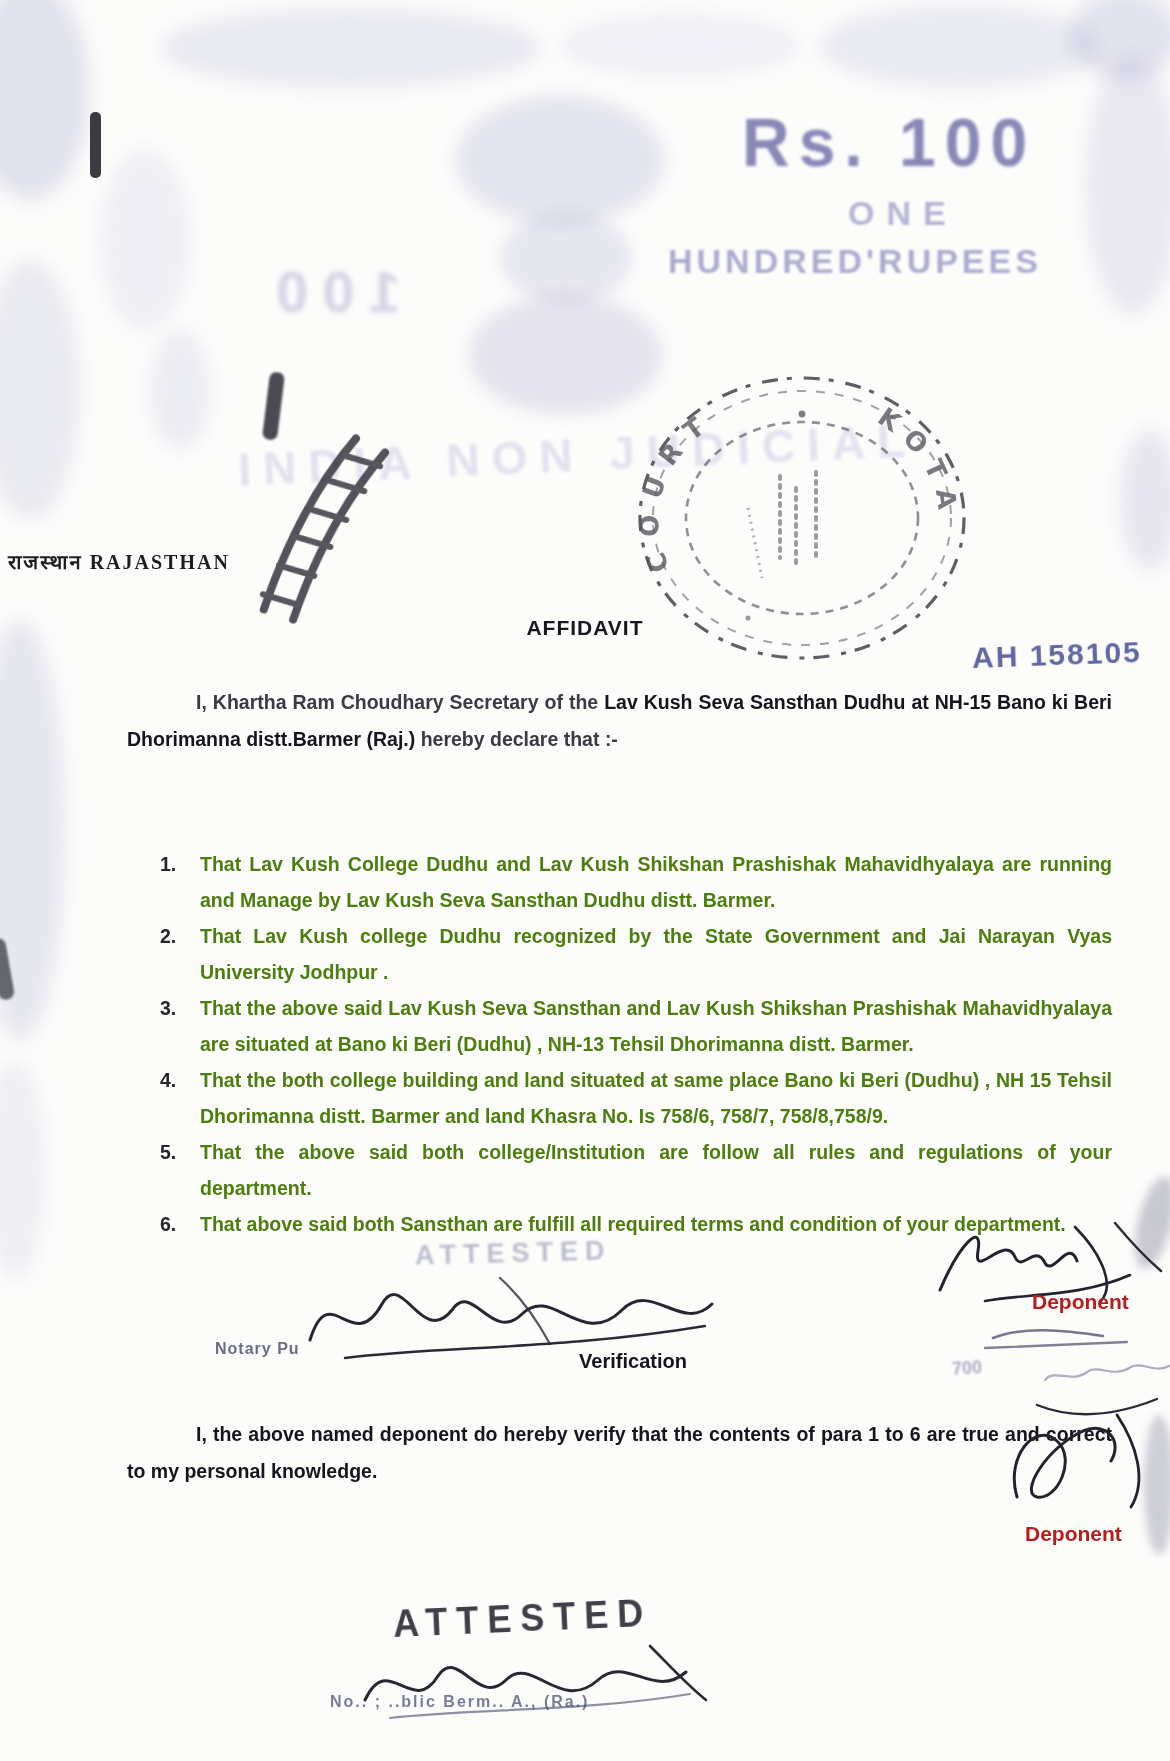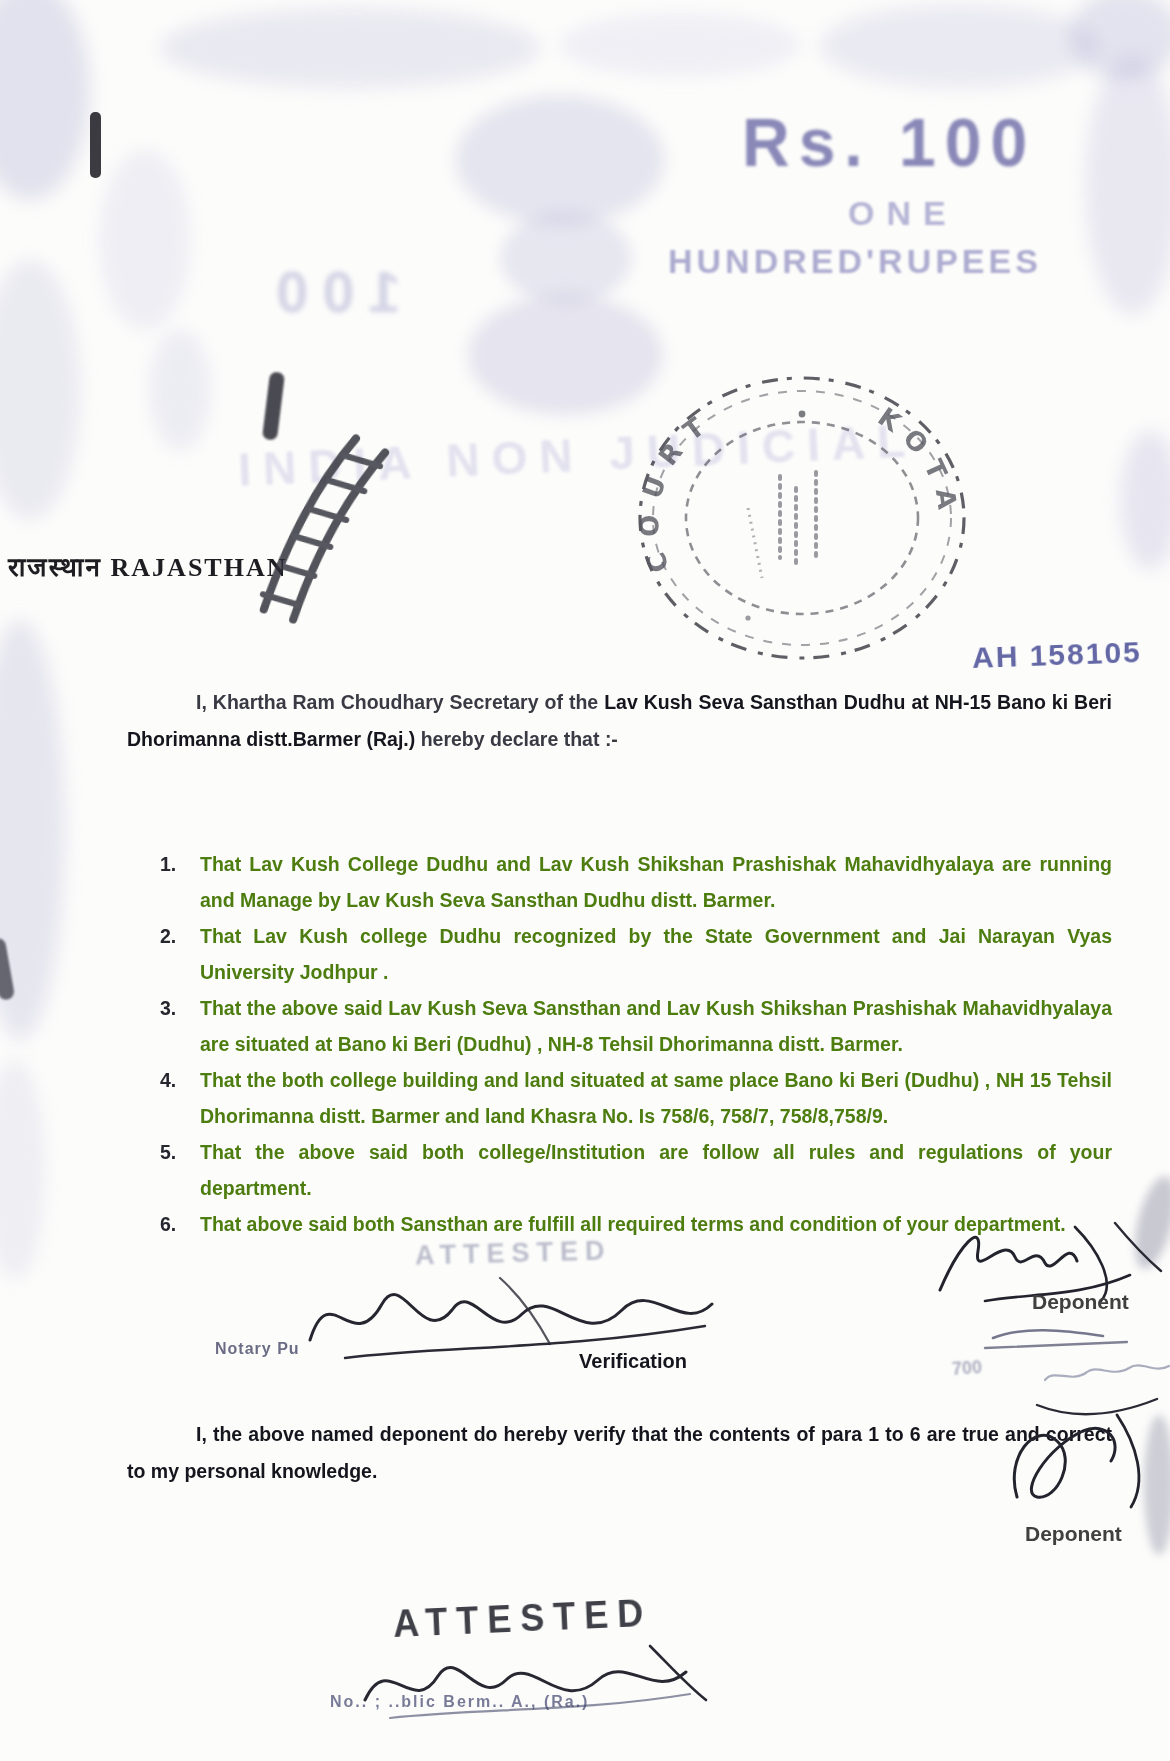--- a/index.html
+++ b/index.html
@@ -29,21 +29,21 @@
     font-weight:700;font-size:58px;letter-spacing:14px;
     color:rgba(130,128,186,0.33);filter:blur(2.4px);
     transform:scaleX(-1);white-space:nowrap;
   }
   .watermark-diag{
     font-weight:700;font-size:46px;letter-spacing:12px;
     color:rgba(142,140,198,0.24);filter:blur(1.8px);
     transform:rotate(-2.5deg);white-space:nowrap;
   }
   .state-line{
-    font-family:"Liberation Serif",serif;font-weight:700;font-size:26px;
+    font-family:"Liberation Serif",serif;font-weight:700;font-size:20px;
     letter-spacing:2px;color:#1d1d22;filter:blur(0.3px);white-space:nowrap;
   }
   .serial{
     font-weight:700;font-size:30px;letter-spacing:2px;
     color:rgba(72,78,150,0.85);filter:blur(0.5px);
     transform:rotate(-2deg);white-space:nowrap;
   }
   
   .title{
     left:0;width:1170px;text-align:center;
@@ -62,21 +62,21 @@
   .point-text{
     flex:1;text-align:justify;font-weight:700;font-size:19.5px;
     line-height:36px;color:#4d7c0f;
   }
   .attested-faint{
     font-weight:700;font-size:27px;letter-spacing:7px;
     color:rgba(98,103,138,0.42);filter:blur(1.1px);
     transform:rotate(-1.5deg);white-space:nowrap;
   }
   .deponent{
-    font-weight:700;font-size:21px;color:#404040;filter:blur(0.35px);white-space:nowrap;
+    font-weight:700;font-size:21px;color:#b91c1c;filter:blur(0.35px);white-space:nowrap;
   }
   .notary-small{
     font-size:16px;font-weight:700;color:rgba(56,60,92,0.75);
     filter:blur(0.6px);white-space:nowrap;letter-spacing:1px;margin-top:12px;
   }
   .verif-head{
     left:48px;width:1170px;text-align:center;
     font-weight:700;font-size:20px;color:#15151d;filter:blur(0.3px);
   }
   .attested-stamp{
@@ -157,37 +157,38 @@
       <textPath href="#arcR" startOffset="20%">KOTA</textPath>
     </text>
     <path d="M150,108 L150,190 M166,120 L166,196 M186,104 L186,188" stroke="#4a4a58" stroke-width="4" stroke-dasharray="3 6" opacity="0.65" stroke-linecap="round"></path>
     <path d="M118,140 L132,210" stroke="#4a4a58" stroke-width="3" stroke-dasharray="2 5" opacity="0.5"></path>
     <circle cx="172" cy="46" r="3.4" fill="#3e3e4a" opacity="0.8"></circle>
     <circle cx="118" cy="250" r="2.6" fill="#3e3e4a" opacity="0.6"></circle>
   </svg>
 
   <div class="abs serial" style="left:972px;top:638px;">AH 158105</div>
 
+  <div class="abs title" style="top:616px;">AFFIDAVIT</div>
 
   <p class="abs para" style="left:127px;top:684px;text-indent:69px;margin:0;">
     <span class="seg-light">I, Khartha Ram Choudhary Secretary of the </span><span class="seg-bold">Lav Kush Seva Sansthan Dudhu at NH-15 </span><span class="seg-bold">Bano ki Beri Dhorimanna distt.Barmer (Raj.)</span><span class="seg-light">  hereby declare that :-</span>
   </p>
 
   <div class="abs points">
     <div class="point-row">
       <span class="point-num">1.</span>
       <div class="point-text">That Lav Kush College Dudhu and Lav Kush Shikshan Prashishak Mahavidhyalaya are running  and Manage by Lav Kush Seva Sansthan Dudhu distt. Barmer.</div>
     </div>
     <div class="point-row">
       <span class="point-num">2.</span>
       <div class="point-text">That Lav Kush college Dudhu recognized by the State Government and Jai Narayan Vyas University Jodhpur .</div>
     </div>
     <div class="point-row">
       <span class="point-num">3.</span>
-      <div class="point-text">That the above said Lav Kush Seva Sansthan and Lav Kush Shikshan Prashishak Mahavidhyalaya are  situated at Bano ki Beri (Dudhu) , NH-8 Tehsil Dhorimanna distt. Barmer.</div>
+      <div class="point-text">That the above said Lav Kush Seva Sansthan and Lav Kush Shikshan Prashishak Mahavidhyalaya are  situated at Bano ki Beri (Dudhu) , NH-13 Tehsil Dhorimanna distt. Barmer.</div>
     </div>
     <div class="point-row">
       <span class="point-num">4.</span>
       <div class="point-text">That the both college building and land situated at same place Bano ki Beri (Dudhu) , NH 15 Tehsil Dhorimanna distt. Barmer and land Khasra No. Is 758/6, 758/7, 758/8,758/9.</div>
     </div>
     <div class="point-row">
       <span class="point-num">5.</span>
       <div class="point-text">That the above said both college/Institution are follow all rules and regulations of your department.</div>
     </div>
     <div class="point-row">

